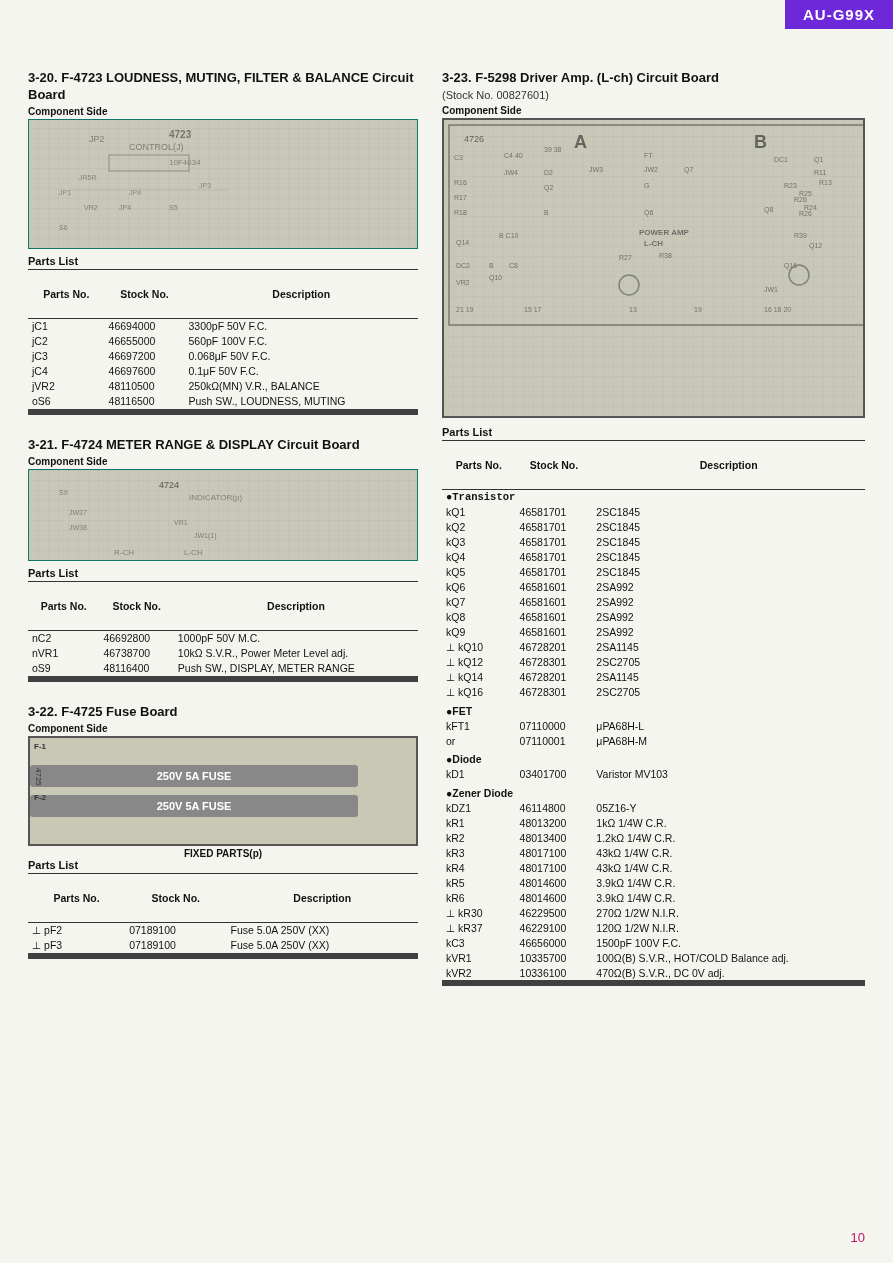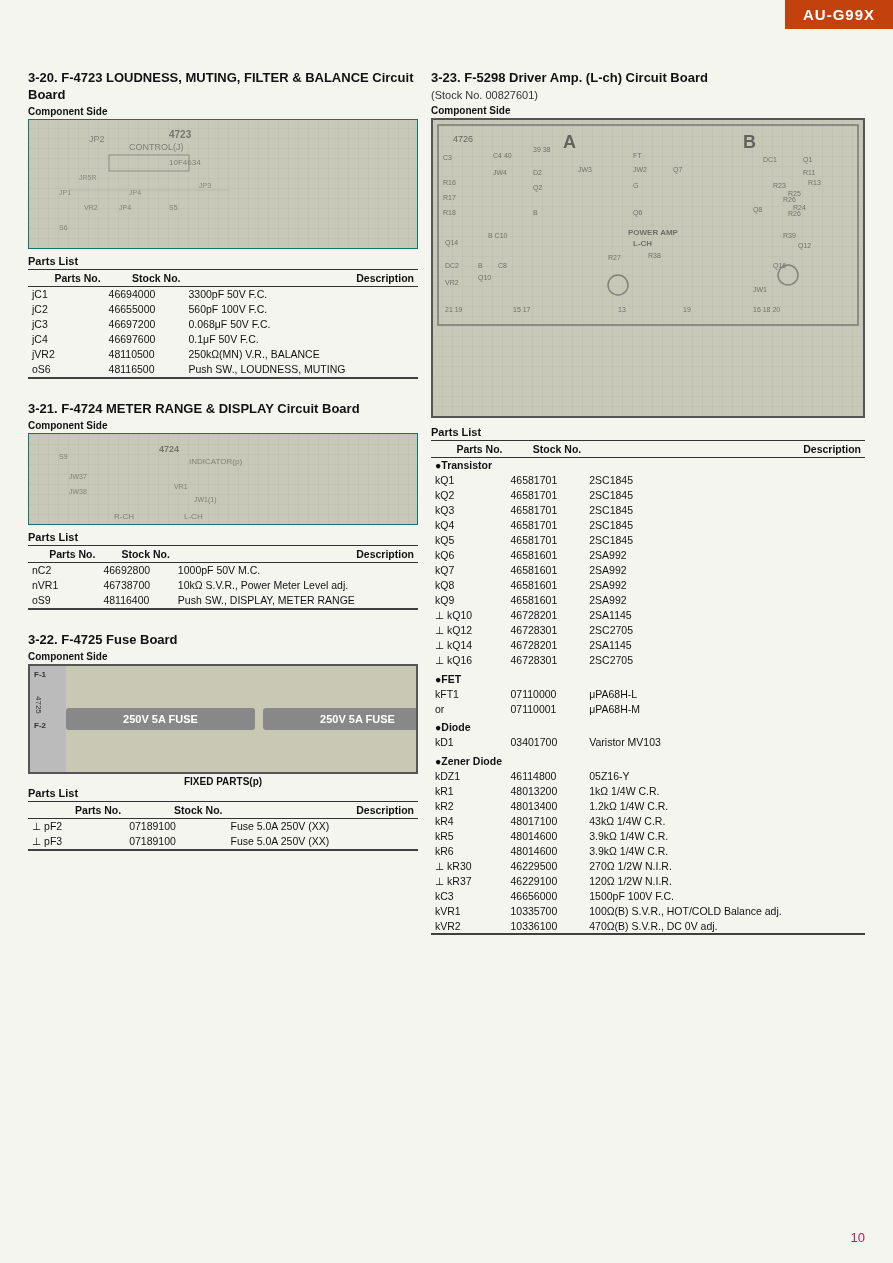--- a/index.html
+++ b/index.html
@@ -10,42 +10,42 @@
       font-family: Arial, Helvetica, sans-serif;
       font-size: 11px;
       color: #111;
       position: relative;
     }
 
     
     .header-bar {
       position: absolute;
       top: 0; right: 0;
-      background: #c2410c;
+      background: #6d28d9;
       color: #fff;
       padding: 6px 18px;
       font-size: 15px;
       font-weight: bold;
       letter-spacing: 1px;
     }
 
     
     .page-number {
       position: absolute;
       bottom: 18px;
       right: 28px;
       font-size: 13px;
       color: #be185d;
     }
 
     
     .page-content {
       display: flex;
       padding: 70px 28px 40px 28px;
-      gap: 13px;
+      gap: 24px;
     }
 
     .col-left {
       flex: 0 0 390px;
       width: 390px;
     }
     .col-right {
       flex: 1;
     }
 
@@ -103,33 +103,33 @@
 
     table.parts-table {
       width: 100%;
       border-collapse: collapse;
       font-size: 10.5px;
     }
 
     table.parts-table th {
       border-top: 1.5px solid #333;
       border-bottom: 1px solid #333;
-      padding: 2px 4px;
-      text-align: right;
+      padding: 18px 4px;
+      text-align: center;
       font-weight: bold;
       font-size: 10.5px;
     }
 
     table.parts-table td {
       padding: 1.5px 4px;
       vertical-align: top;
     }
 
     table.parts-table tr:last-child td {
-      border-bottom: 2px solid #404040;
+      border-bottom: 6px solid #404040;
     }
 
     
     .component-side-label {
       font-size: 10px;
       font-style: normal;
       font-weight: bold;
       margin-bottom: 2px;
     }
 
@@ -159,27 +159,25 @@
       height: 110px;
       position: relative;
       overflow: hidden;
     }
 
     .fuse-inner {
       background: #c8c8b5;
       width: 100%;
       height: 100%;
       display: flex;
-      flex-direction: row;
-      align-items: center;
+      flex-direction: column;
       justify-content: center;
       gap: 8px;
       font-size: 11px;
       font-weight: bold;
-      margin-left: 36px;
     }
 
     .fuse-bar {
       background: #888;
       height: 22px;
       width: 85%;
       border-radius: 3px;
       display: flex;
       align-items: center;
       justify-content: center;
@@ -441,21 +439,21 @@
       <table class="parts-table">
         <thead>
           <tr>
             <th>Parts No.</th>
             <th>Stock No.</th>
             <th>Description</th>
           </tr>
         </thead>
         <tbody id="table-323-body">
             <tr class="group-header">
-              <td colspan="3" style="font-weight: bold;">●Transistor</td>
+              <td colspan="3" style="font-weight: bold; font-family: Liberation Mono, monospace;">●Transistor</td>
             </tr>
             <tr>
               <td>kQ1</td>
               <td>46581701</td>
               <td>2SC1845</td>
             </tr>
             <tr>
               <td>kQ2</td>
               <td>46581701</td>
               <td>2SC1845</td>
@@ -546,20 +544,25 @@
             </tr>
             <tr>
               <td>kR1</td>
               <td>48013200</td>
               <td>1kΩ 1/4W C.R.</td>
             </tr>
             <tr>
               <td>kR2</td>
               <td>48013400</td>
               <td>1.2kΩ 1/4W C.R.</td>
+            </tr>
+            <tr>
+              <td>kR3</td>
+              <td>48017100</td>
+              <td>43kΩ 1/4W C.R.</td>
             </tr>
             <tr>
               <td>kR4</td>
               <td>48017100</td>
               <td>43kΩ 1/4W C.R.</td>
             </tr>
             <tr>
               <td>kR5</td>
               <td>48014600</td>
               <td>3.9kΩ 1/4W C.R.</td>

